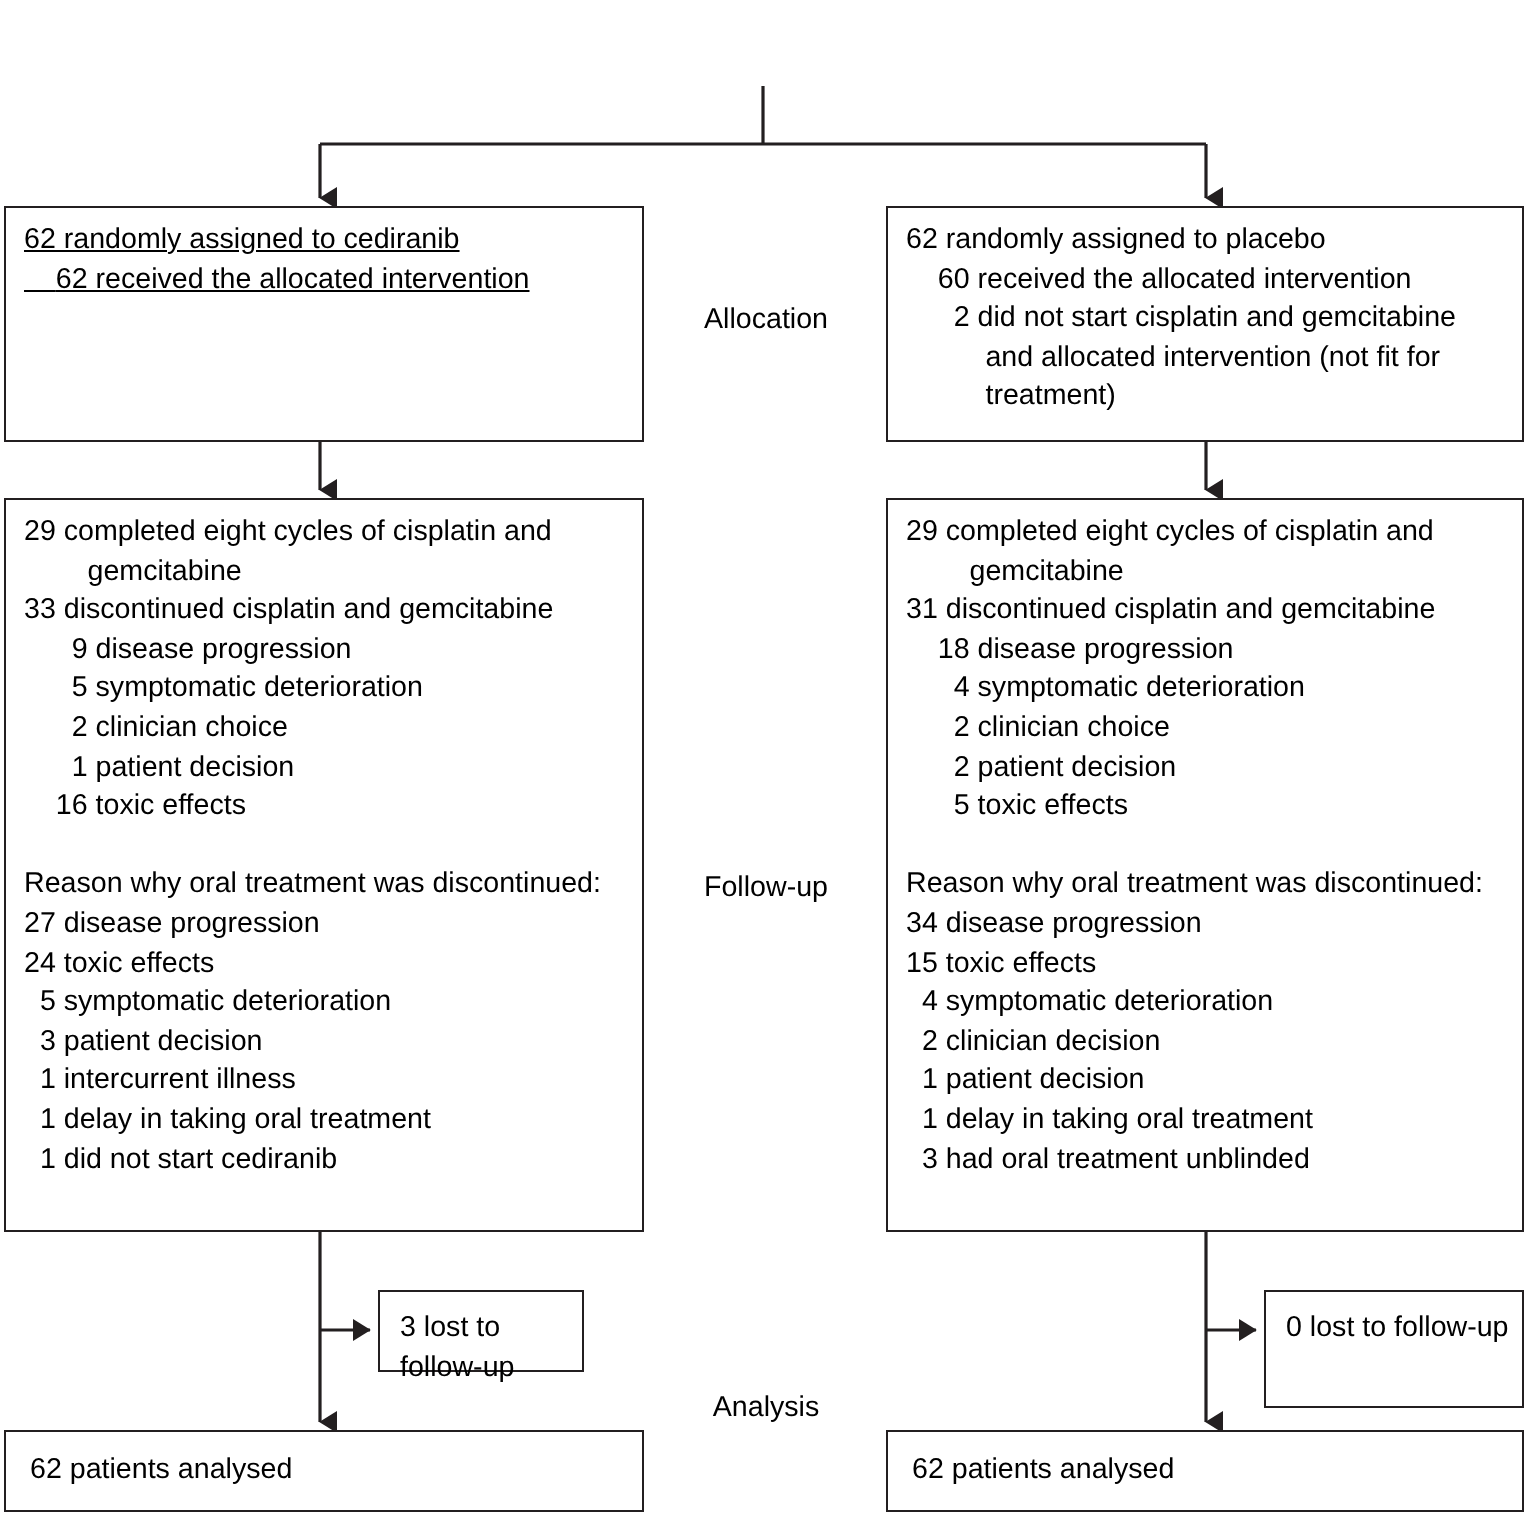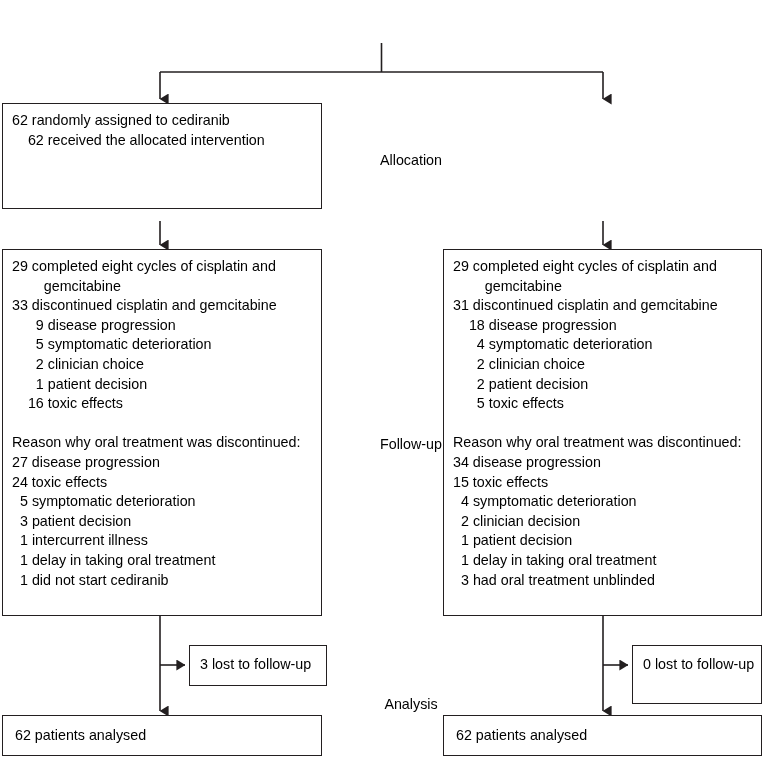--- a/index.html
+++ b/index.html
@@ -22,41 +22,40 @@
     font-size:14.3px;
     line-height:19.6px;
     white-space:pre-wrap;
   }
   .pad{padding:7px 9px 0 9px;}
 
   
   .top-box{left:256px;top:2px;width:251px;height:41px;}
   .top-box .box-text{padding:0;text-align:left;margin:10px 0 0 12px;}
 
-  .alloc-left{left:2px;top:103px;width:320px;height:106px;}
+  .alloc-left{left:2px;top:103px;width:320px;height:118px;text-decoration:underline;}
   .alloc-right{left:443px;top:103px;width:319px;height:118px;}
 
   .fu-left{left:2px;top:249px;width:320px;height:367px;}
   .fu-right{left:443px;top:249px;width:319px;height:367px;}
 
-  .lost-left{left:189px;top:645px;width:138px;height:41px;}
+  .lost-left{left:189px;top:645px;width:103px;height:41px;}
   .lost-right{left:632px;top:645px;width:130px;height:59px;}
   .lost-left .box-text,.lost-right .box-text{margin:9px 0 0 10px;}
 
   .ana-left{left:2px;top:715px;width:320px;height:41px;}
   .ana-right{left:443px;top:715px;width:319px;height:41px;}
   .ana-left .box-text,.ana-right .box-text{margin:10px 0 0 12px;}
 
   .stage-label{
     position:absolute;
     font-size:14.3px;
     color:#000;
     text-align:center;
     width:120px;
-    margin-left:28px;
   }
   .stage-allocation{left:323px;top:152px;}
   .stage-followup{left:323px;top:436px;}
   .stage-analysis{left:323px;top:696px;}
 </style>
 </head>
 <body>
 
 <div class="diagram">
 
@@ -88,20 +87,27 @@
       <path d="M603,665 L628,665" marker-end="url(#arrowright)"></path>
     </g>
   </svg>
 
 
   <div class="stage-label stage-allocation">Allocation</div>
 
   <div class="box alloc-left">
     <div class="box-text pad">62 randomly assigned to cediranib
     62 received the allocated intervention</div>
+  </div>
+  <div class="box alloc-right">
+    <div class="box-text pad">62 randomly assigned to placebo
+    60 received the allocated intervention
+      2 did not start cisplatin and gemcitabine
+          and allocated intervention (not fit for
+          treatment)</div>
   </div>
 
   <div class="stage-label stage-followup">Follow-up</div>
 
   <div class="box fu-left">
     <div class="box-text pad">29 completed eight cycles of cisplatin and
         gemcitabine
 33 discontinued cisplatin and gemcitabine
       9 disease progression
       5 symptomatic deterioration

